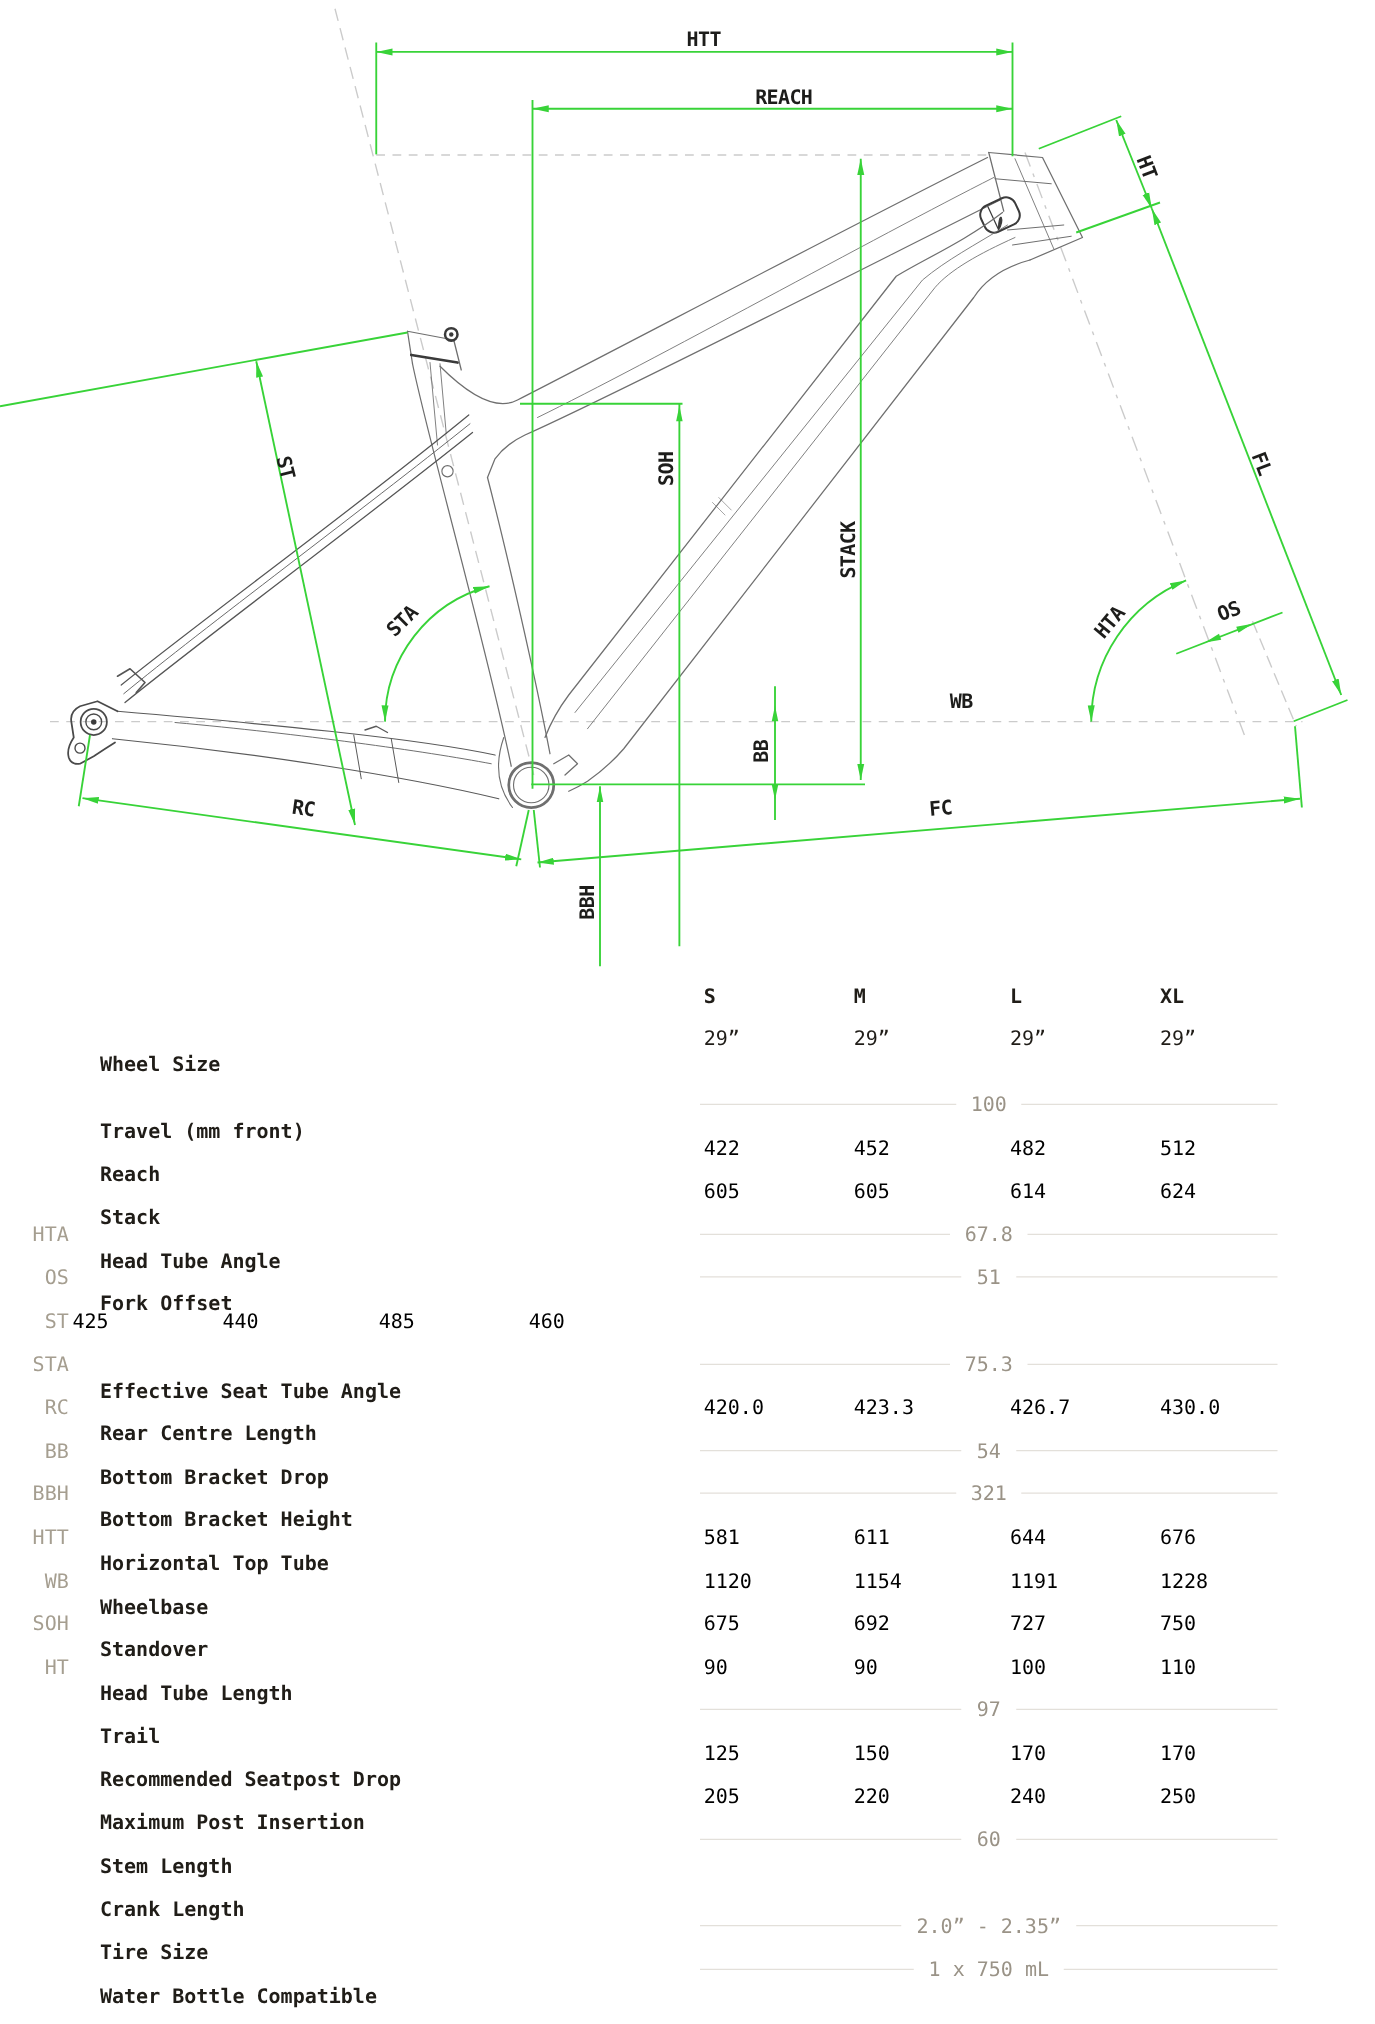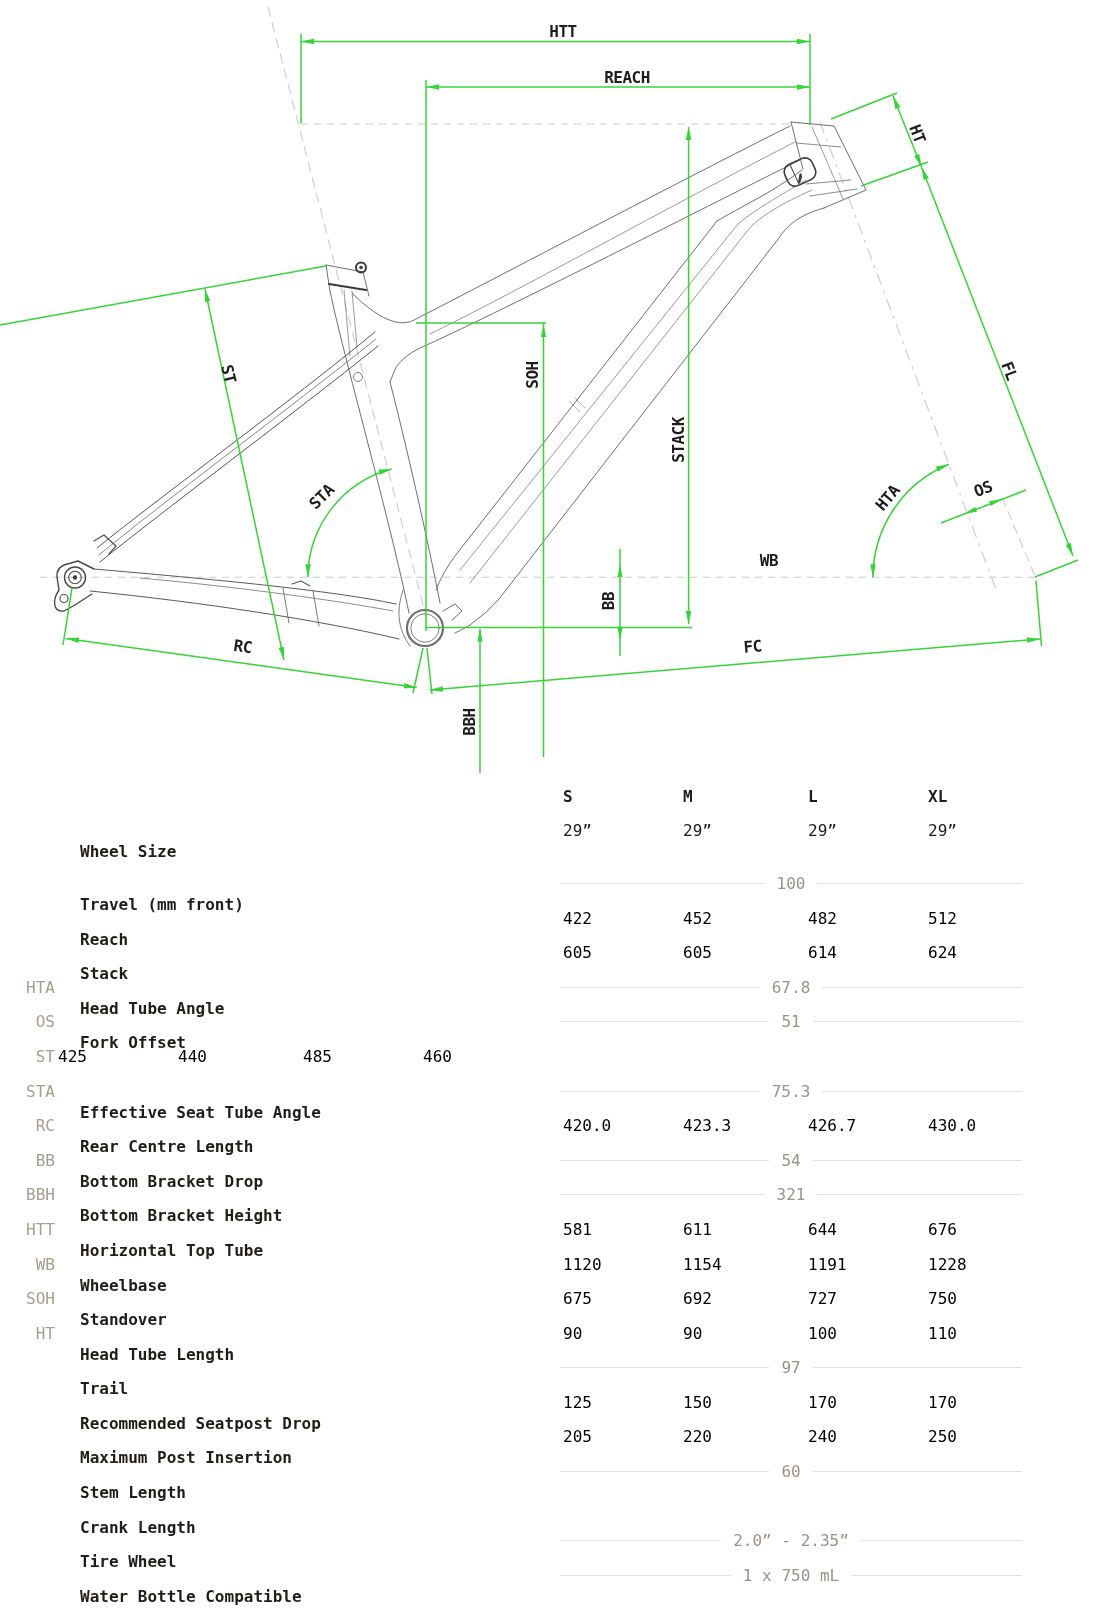--- a/index.html
+++ b/index.html
@@ -391,21 +391,21 @@
             <div class="sval">60</div>
             <div class="sline"></div>
           </div>
         </div>
         <div class="trow">
           <div class="c-abbr"></div>
           <div class="c-name">Crank Length</div>
         </div>
         <div class="trow">
           <div class="c-abbr"></div>
-          <div class="c-name">Tire Wheel</div>
+          <div class="c-name">Tire Size</div>
           <div class="c-span">
             <div class="sline"></div>
             <div class="sval">2.0” - 2.35”</div>
             <div class="sline"></div>
           </div>
         </div>
         <div class="trow">
           <div class="c-abbr"></div>
           <div class="c-name">Water Bottle Compatible</div>
           <div class="c-span">

